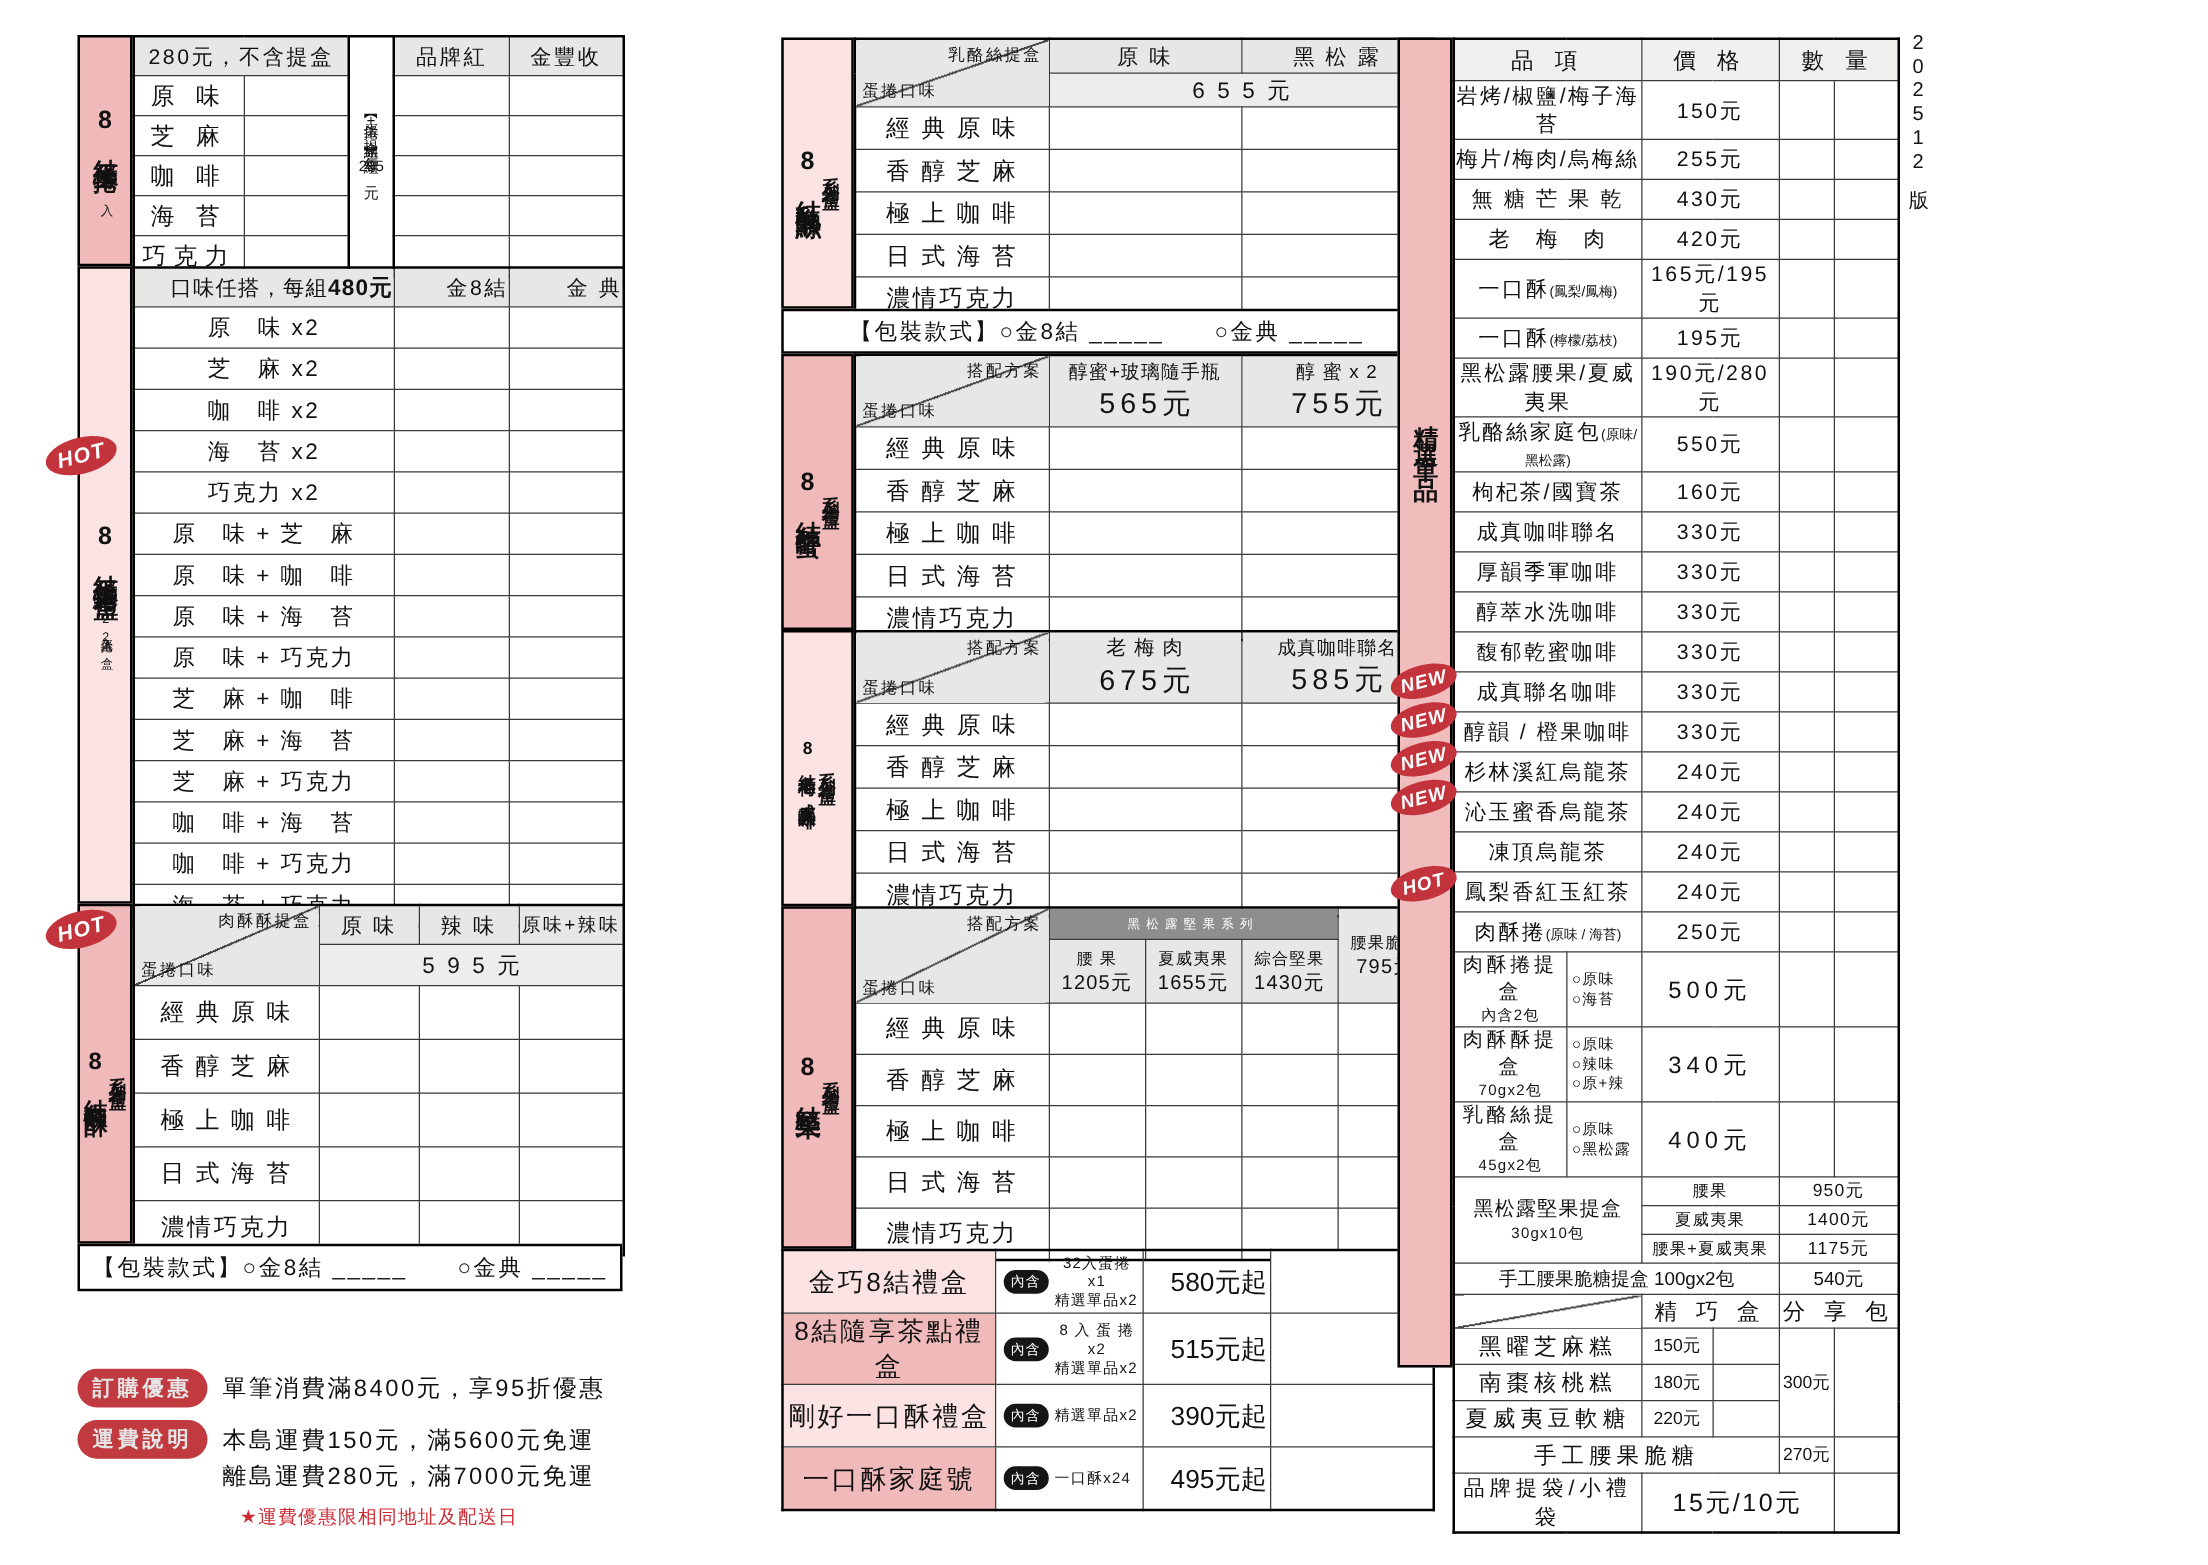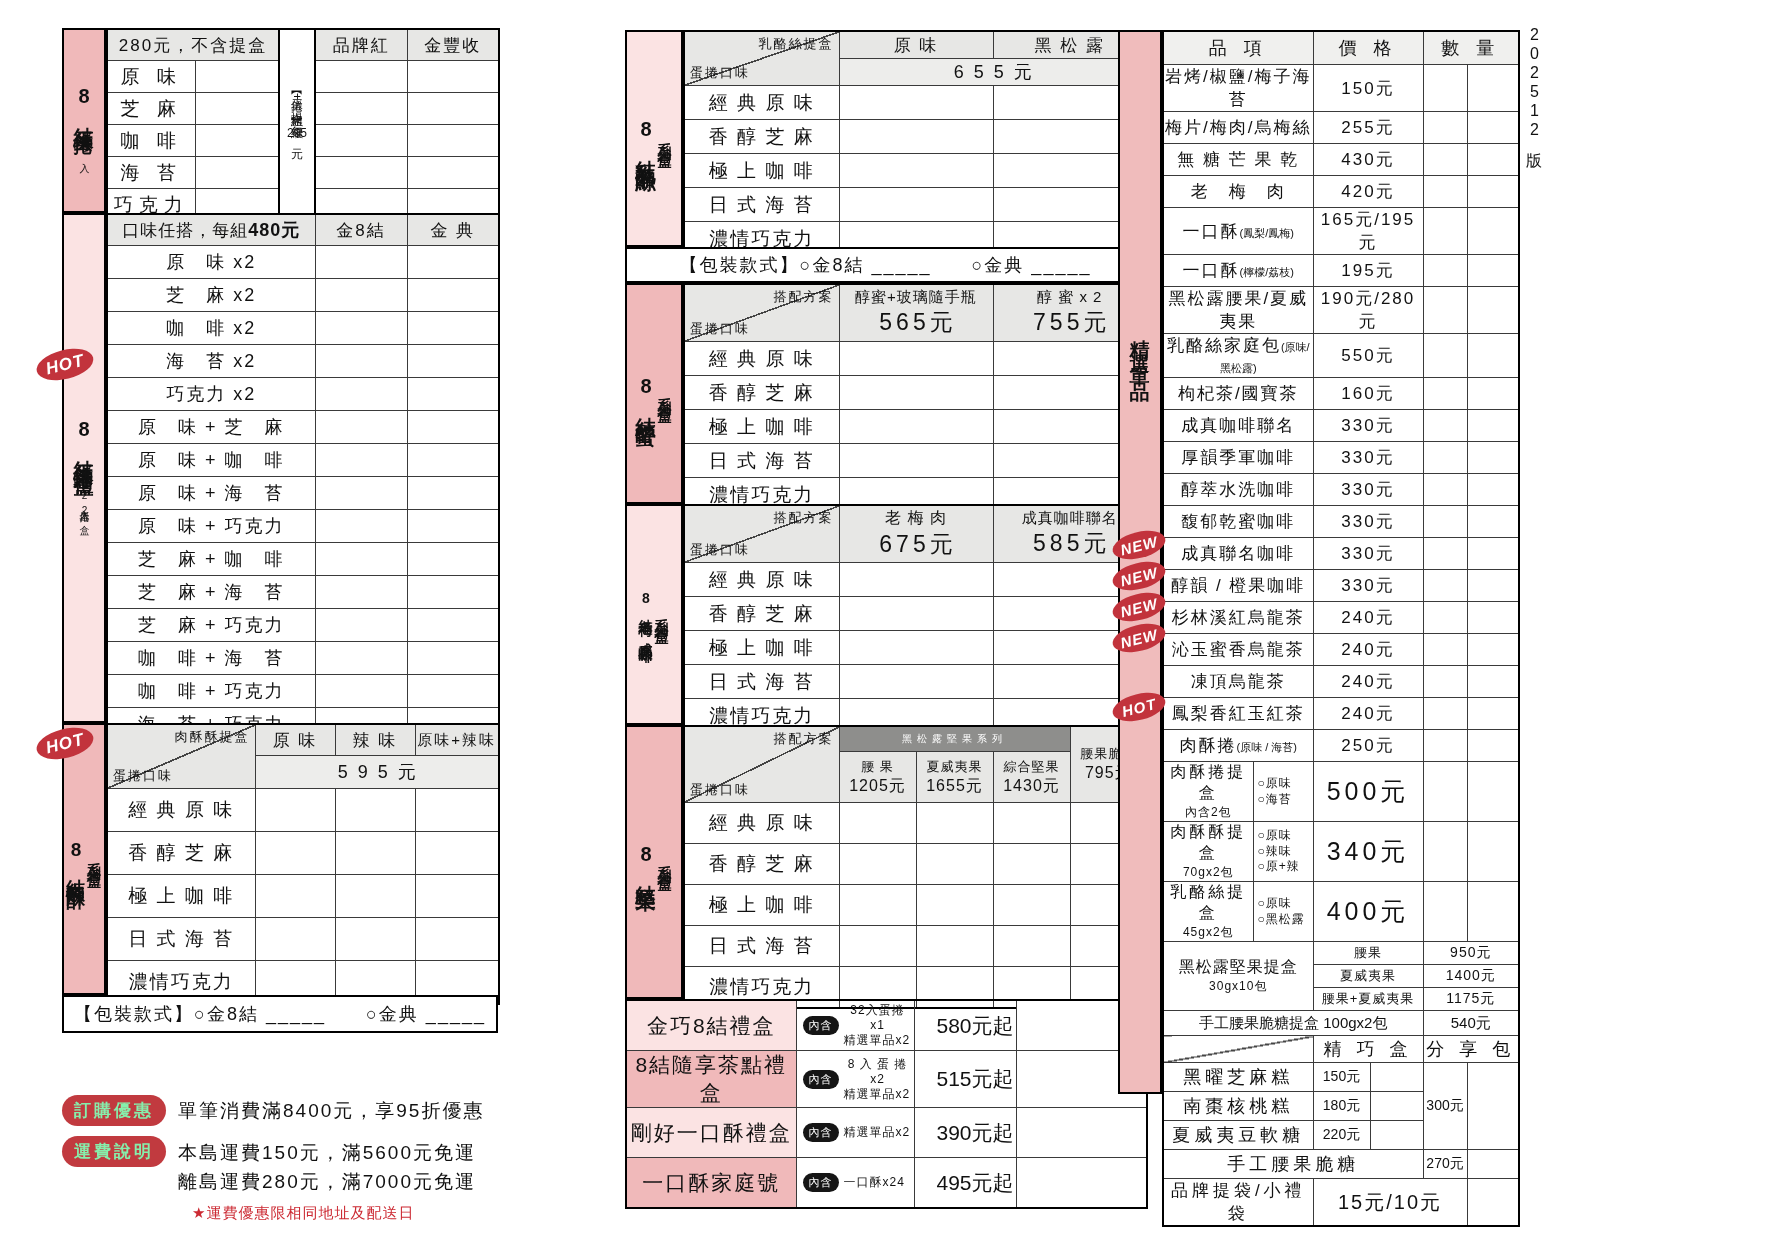--- a/index.html
+++ b/index.html
@@ -45,21 +45,21 @@
   .oval{position:absolute;width:58px;height:29px;background:#c2333c;border-radius:50%;color:#fff;font-style:italic;font-weight:700;font-size:17px;display:flex;align-items:center;justify-content:center;transform:rotate(-14deg);letter-spacing:1px;z-index:5;}
   .pill{background:#151515;color:#fff;border-radius:10px;font-size:11px;padding:2px 6px;letter-spacing:1px;white-space:nowrap;}
 
   
   .l1 .hd td{height:30px;}
   .l1 .fr td{height:31px;}
   .l1 .rname{font-size:19px;letter-spacing:6px;}
   .vnotecell{background:#fff;border:2px solid #000;vertical-align:middle;}
   .vnote{display:flex;flex-direction:column;align-items:center;gap:6px;}
   .vnote span{font-size:12px;}
-  .l2 .hd td{height:30px;}
+  .l2 .hd td{height:30px;text-align:right;}
   .l2row td{height:32px;}
   .l2 .rname{font-size:18px;letter-spacing:2px;}
   .hdrL{background:#e7e7e5;font-size:17px;letter-spacing:1px;}
   .hdrL b{font-size:18px;}
   .l3 .h1 td{height:30px;}
   .l3 .h2 td{height:32px;}
   .l3 .fl td{height:42px;}
 
   .m1 .h1 td{height:26px;}
   .m1 .h2 td{height:26px;}
@@ -87,21 +87,21 @@
   .rt .hd td{height:32px;background:#f0f0ee;font-size:18px;letter-spacing:6px;}
   .rt .items tr td, .rt tr.ir td{height:31px;}
   .nm{font-size:17px;letter-spacing:2px;}
   .nm .sm{font-size:11px;letter-spacing:0;}
   .pr{font-size:17px;letter-spacing:2px;}
   tr.c0 td{height:46px;} tr.c1 td{height:58px;} tr.c2 td{height:44px;}
   .cnm .cn{display:block;font-size:16px;letter-spacing:3px;}
   .cnm .cs{display:block;font-size:12px;letter-spacing:1px;}
   .copt{padding-left:4px;}
   .copt span{display:block;font-size:12px;text-align:left;letter-spacing:1px;line-height:1.3;}
-  .prbig{font-size:25px;letter-spacing:4px;}
+  .prbig{font-size:19px;letter-spacing:4px;}
   .nut td{height:22px;}
   .nutname{font-size:16px;letter-spacing:1px;}
   .nutname .cs{display:block;font-size:12px;}
   .vn{font-size:13px;letter-spacing:1px;}
   .vp{font-size:14px;letter-spacing:1px;}
   tr.cashew td{height:24px;font-size:15px;}
   tr.bh td{height:26px;font-size:18px;letter-spacing:5px;}
   tr.br td{height:28px;}
   .bn{font-size:18px;letter-spacing:4px;}
   .bp{font-size:14px;}
@@ -109,21 +109,21 @@
   .bagp{font-size:20px;letter-spacing:2px;}
 
   
   .rstrip{position:absolute;left:1118px;top:30px;width:44px;height:1064px;background:#f0bcbc;border:2px solid #000;box-sizing:border-box;}
   .rstrip .vtitle{position:absolute;top:292px;left:50%;transform:translateX(-50%);font-weight:700;font-size:20px;letter-spacing:14px;}
   .rstrip .oval{width:54px;height:26px;font-size:15px;left:-8px;}
 
   
   .promo{position:absolute;left:62px;top:1095px;width:470px;}
   .prow{display:flex;align-items:flex-start;gap:12px;margin-bottom:10px;}
-  .rbadge{background:#c13a3f;color:#86efac;font-weight:700;font-size:17px;letter-spacing:3px;border-radius:16px;padding:4px 12px;white-space:nowrap;}
+  .rbadge{background:#c13a3f;color:#e5e5e5;font-weight:700;font-size:17px;letter-spacing:3px;border-radius:16px;padding:4px 12px;white-space:nowrap;}
   .ptext{font-size:19px;letter-spacing:2px;padding-top:3px;}
   .ptext div{line-height:1.5;}
   .pnote{color:#cc2a33;font-size:15px;letter-spacing:1px;margin-left:130px;margin-top:-2px;}
 
   .vertag{position:absolute;left:1526px;top:26px;font-size:16px;letter-spacing:2px;}
 </style>
 </head>
 <body>
 
 <div class="canvas">

